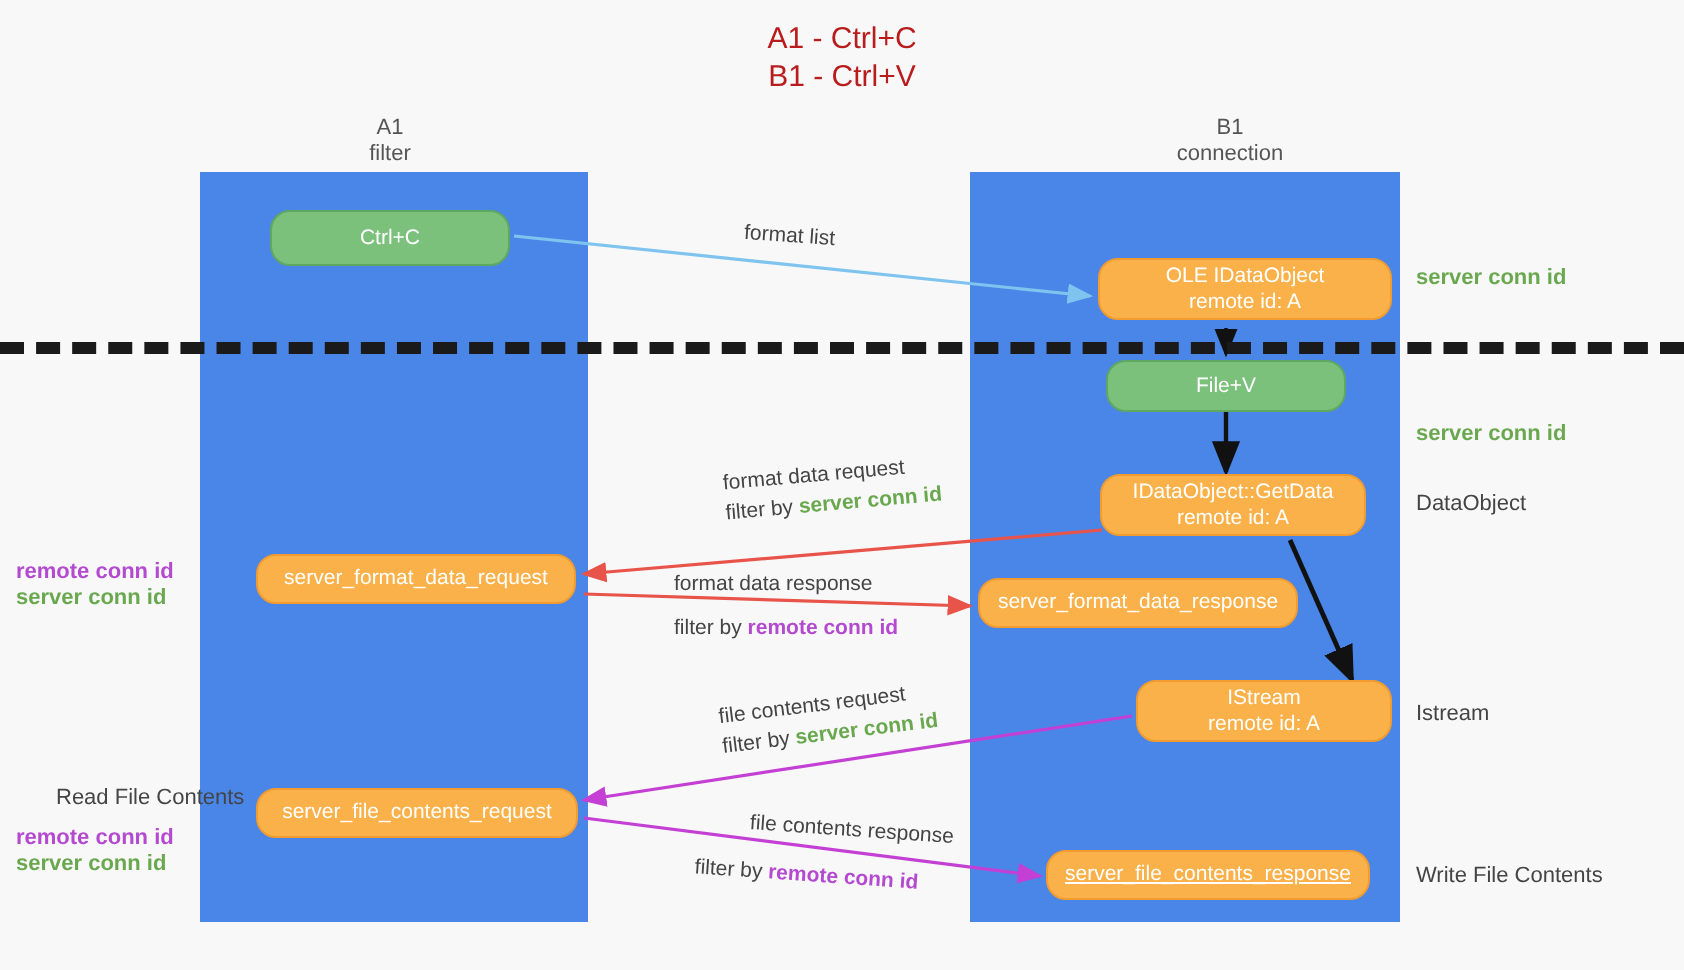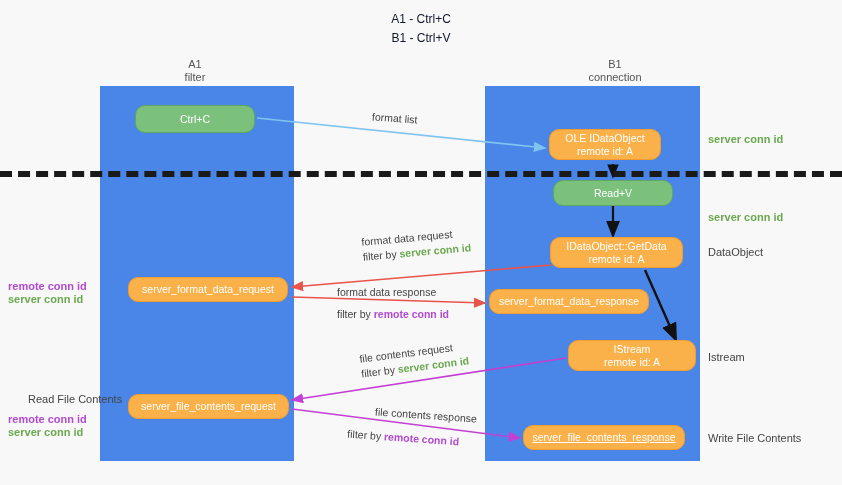--- a/index.html
+++ b/index.html
@@ -13,22 +13,22 @@
     height: 485px;
     background: #f8f8f8;
     font-family: "Liberation Sans", sans-serif;
     overflow: hidden;
   }
   .title {
     position: absolute;
     left: 0; right: 0;
     top: 10px;
     text-align: center;
-    font-size: 12px;
-    color: #0f172a;
+    font-size: 15px;
+    color: #b91c1c;
     line-height: 19px;
     white-space: pre-line;
   }
   .col-head {
     position: absolute;
     text-align: center;
     font-size: 11px;
     color: #555555;
     line-height: 13px;
     white-space: pre-line;
@@ -122,24 +122,24 @@
     <line x1="613" y1="205" x2="613" y2="236" stroke="#111111" stroke-width="2.2" marker-end="url(#ar-blk)"></line>
     <line x1="551" y1="265" x2="292" y2="287" stroke="#e8534a" stroke-width="1.6" marker-end="url(#ar-red)"></line>
     <line x1="292" y1="297" x2="485" y2="303" stroke="#e8534a" stroke-width="1.6" marker-end="url(#ar-red)"></line>
     <line x1="645" y1="270" x2="676" y2="340" stroke="#111111" stroke-width="2.4" marker-end="url(#ar-blk)"></line>
     <line x1="566" y1="358" x2="292" y2="400" stroke="#c43fd4" stroke-width="1.6" marker-end="url(#ar-mag)"></line>
     <line x1="292" y1="409" x2="520" y2="438" stroke="#c43fd4" stroke-width="1.6" marker-end="url(#ar-mag)"></line>
   </svg>
 
   <div class="box green" style="left:135px; top:105px; width:120px; height:28px;">Ctrl+C</div>
 
-  <div class="box orange" style="left:549px; top:129px; width:112px; height:31px;">OLE IDataObject
+  <div class="box orange" style="left:549px; top:129px; width:147px; height:31px;">OLE IDataObject
 remote id: A</div>
 
-  <div class="box green" style="left:553px; top:180px; width:120px; height:26px;">Read+V</div>
+  <div class="box green" style="left:553px; top:180px; width:120px; height:26px;">File+V</div>
 
   <div class="box orange" style="left:550px; top:237px; width:133px; height:31px;">IDataObject::GetData
 remote id: A</div>
 
   <div class="box orange" style="left:128px; top:277px; width:160px; height:25px;">server_format_data_request</div>
 
   <div class="box orange" style="left:489px; top:289px; width:160px; height:25px;">server_format_data_response</div>
 
   <div class="box orange" style="left:568px; top:340px; width:128px; height:31px;">IStream
 remote id: A</div>

